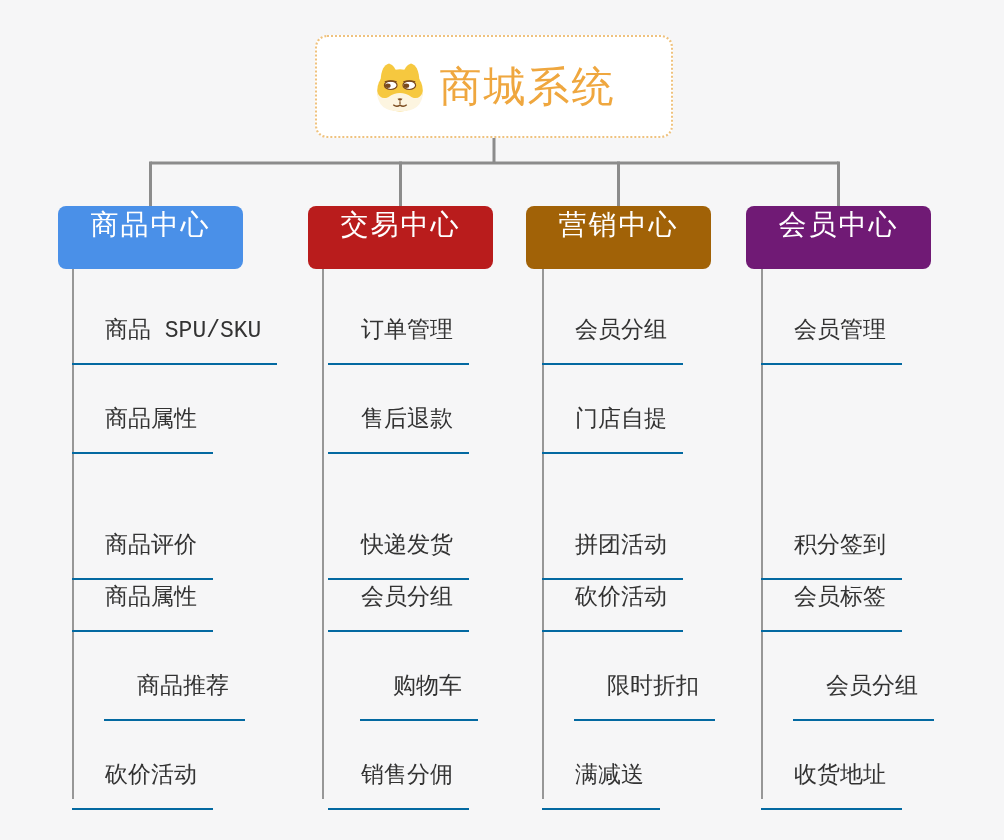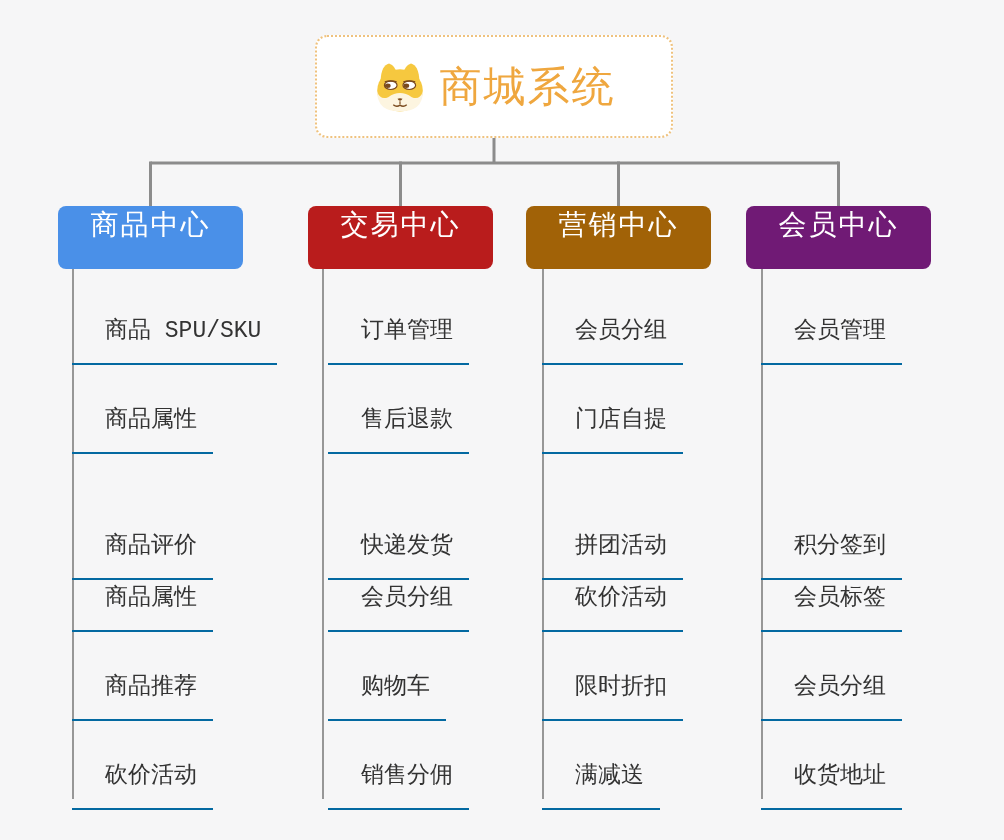--- a/index.html
+++ b/index.html
@@ -49,21 +49,21 @@
   
   .leaf {
     position:absolute;
     white-space:nowrap;
     font-size:23px; line-height:27px; color:#333333;
     padding:0 16px 18px 33px;
     border-bottom:2px solid #0369a1;
   }
   .c0 { left:72px; } .c1 { left:328px; } .c2 { left:542px; } .c3 { left:761px; }
   .r0 { top:318px; } .r1 { top:407px; } .r2 { top:496px;margin-top:37px; }
-  .r3 { top:585px; } .r4 { top:674px; } .r5 { top:763px; }
+  .r3 { top:585px; } .r4 { top:674px;margin-left:32px; } .r5 { top:763px; }
 </style>
 </head>
 <body>
 
 <div class="canvas">
 
   <svg class="connectors" width="1004" height="840" style="color: rgb(140, 140, 140);">
     <path d="M494,138 V163"></path>
     <path d="M150.5,163 H838.5"></path>
     <path d="M150.5,161.5 V206"></path>

